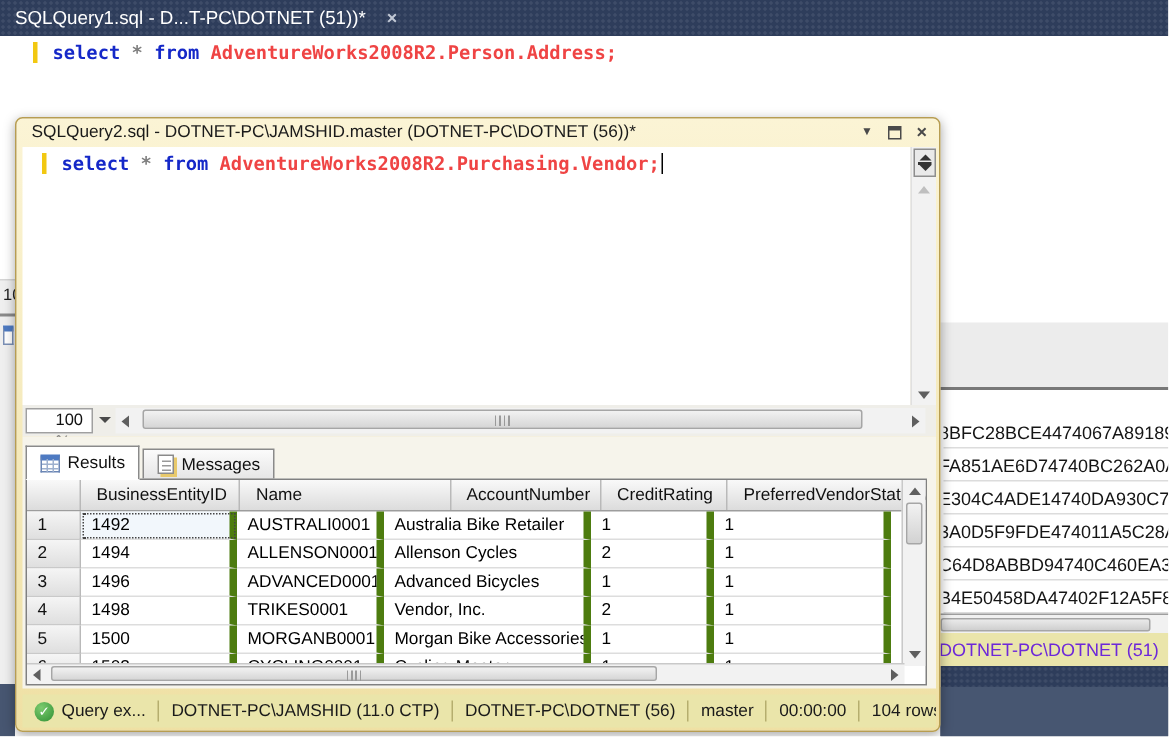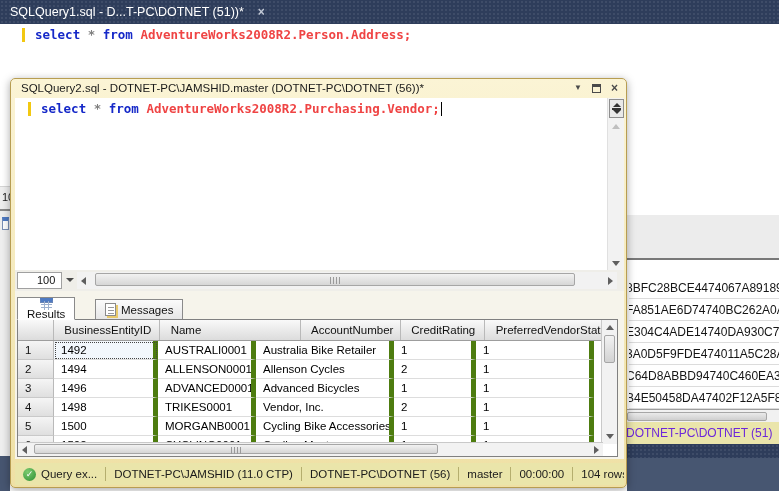--- a/index.html
+++ b/index.html
@@ -64,21 +64,21 @@
   .a-left  { border-top:4px solid transparent; border-bottom:4px solid transparent; border-right:5px solid #5F5F5F; }
   .a-right { border-top:4px solid transparent; border-bottom:4px solid transparent; border-left:5px solid #5F5F5F; }
   .a-up    { border-left:4px solid transparent; border-right:4px solid transparent; border-bottom:5px solid #5F5F5F; }
   .a-down  { border-left:4px solid transparent; border-right:4px solid transparent; border-top:5px solid #5F5F5F; }
   .sb-thumb { position:absolute; background:linear-gradient(#F2F2F2,#D6D6D6); border:1px solid #A6A6A6; border-radius:2px; }
   .grip { position:absolute; left:50%; top:3px; width:10px; height:7px; transform:translateX(-50%);
           background:repeating-linear-gradient(90deg,#9A9A9A 0 1px,transparent 1px 3px); }
 
   .fw-results { position:absolute; left:4px; top:212px; width:609px; height:168px; background:#F6F4EB; }
   .rtab { position:absolute; top:6px; height:23px; display:flex; align-items:center; gap:5px; font-size:11.5px; color:#111; padding:0 9px; border:1px solid #8A8A8A; }
-  .rtab.active { left:2px; background:#fff; border-bottom:1px solid #fff; z-index:2;flex-direction:column; }
+  .rtab.active { left:2px; background:#fff; border-bottom:1px solid #fff; z-index:2; }
   .rtab.inactive { left:80px; top:8px; height:21px; background:linear-gradient(#FBFBFB,#E6E6E6); }
   .icon-grid { width:13px; height:12px; background:#fff; border:1px solid #6B86B5; border-top:4px solid #4E7AC2; position:relative; }
   .icon-grid::before { content:""; position:absolute; left:3px; top:-1px; width:1px; height:9px; background:#9DB0CE; box-shadow:4px 0 0 #9DB0CE; }
   .icon-grid::after { content:""; position:absolute; left:0; top:2px; width:11px; height:1px; background:#9DB0CE; box-shadow:0 3px 0 #9DB0CE; }
   .icon-msg { width:11px; height:13px; background:#fff; border:1px solid #8a8a8a; position:relative; box-shadow:2px 2px 0 #E8C96B; }
   .icon-msg::after { content:""; position:absolute; left:2px; top:3px; width:6px; height:1px; background:#999; box-shadow:0 3px 0 #999, 0 6px 0 #999; }
 
   .grid { position:absolute; left:2px; top:28px; width:601px; height:138px; background:#fff; border:1px solid #808080; overflow:hidden; }
   .g-head { display:flex; height:21px; background:linear-gradient(#F9F9F9,#DCDCDC); border-bottom:1px solid #9D9D9D;justify-content:space-between; }
   .g-head .hc { border-right:1px solid #B9B9B9; font-size:11.5px; color:#111; line-height:20px; padding-left:8px; overflow:hidden; white-space:nowrap; flex:none; }
@@ -228,21 +228,21 @@
           <span class="dc c1">1498</span>
           <span class="dc c2">TRIKES0001</span>
           <span class="dc c3">Vendor, Inc.</span>
           <span class="dc c4">2</span>
           <span class="dc c5">1</span>
         </div>
         <div class="g-row">
           <span class="rn">5</span>
           <span class="dc c1">1500</span>
           <span class="dc c2">MORGANB0001</span>
-          <span class="dc c3">Cycling Bike Accessories</span>
+          <span class="dc c3">Morgan Bike Accessories</span>
           <span class="dc c4">1</span>
           <span class="dc c5">1</span>
         </div>
         <div class="r6wrap">
           <div class="g-row">
             <span class="rn">6</span>
             <span class="dc c1">1502</span>
             <span class="dc c2">CYCLING0001</span>
             <span class="dc c3">Cycling Master</span>
             <span class="dc c4">1</span>

